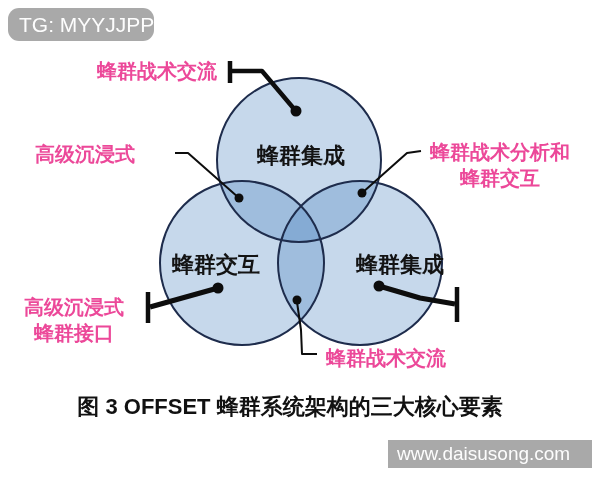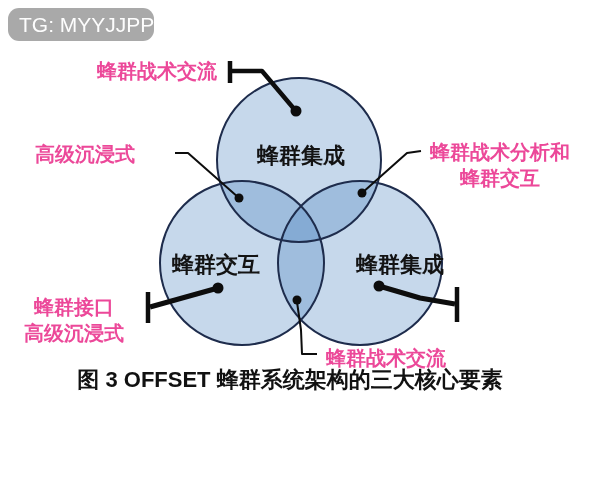--- a/index.html
+++ b/index.html
@@ -25,21 +25,21 @@
   .co-br{left:467px;top:294px;}
   .co-bc{left:326px;top:345px;}
   .circle-label{
     position:absolute;color:#131313;font-weight:700;font-size:22px;
     transform:translateX(-50%);white-space:nowrap;
   }
   .cl-top{left:301px;top:141px;}
   .cl-left{left:216px;top:250px;}
   .cl-right{left:388px;top:250px;padding-left:24px;}
   .caption{
-    position:absolute;left:0;top:365px;width:580px;text-align:center;
+    position:absolute;left:0;top:392px;width:580px;text-align:center;
     color:#111111;font-weight:700;font-size:22px;white-space:nowrap;
   }
 </style>
 </head>
 <body>
 
 <div class="stage">
 
   <svg width="600" height="480" viewBox="0 0 600 480">
 
@@ -70,31 +70,32 @@
       <circle cx="296" cy="111" r="5.5"></circle>
       <circle cx="239" cy="198" r="4.5"></circle>
       <circle cx="362" cy="193" r="4.5"></circle>
       <circle cx="218" cy="288" r="5.5"></circle>
       <circle cx="379" cy="286" r="5.5"></circle>
       <circle cx="297" cy="300" r="4.5"></circle>
     </g>
   </svg>
 
   <div class="banner banner-top">TG: MYYJJPP</div>
+  <div class="banner banner-bottom">www.daisusong.com</div>
 
   <div class="circle-label cl-top">蜂群集成</div>
   <div class="circle-label cl-left">蜂群交互</div>
   <div class="circle-label cl-right">蜂群集成</div>
 
   <div class="callout co-top">蜂群战术交流</div>
   <div class="callout co-left">高级沉浸式</div>
   <div class="callout co-right">
     <div>蜂群战术分析和</div>
     <div>蜂群交互</div>
   </div>
   <div class="callout co-bl">
+    <div>高级沉浸式</div>
     <div>蜂群接口</div>
-    <div>高级沉浸式</div>
   </div>
   <div class="callout co-bc">蜂群战术交流</div>
 
   <div class="caption">图 3 OFFSET 蜂群系统架构的三大核心要素</div>
 </div>
 
 </body></html>

